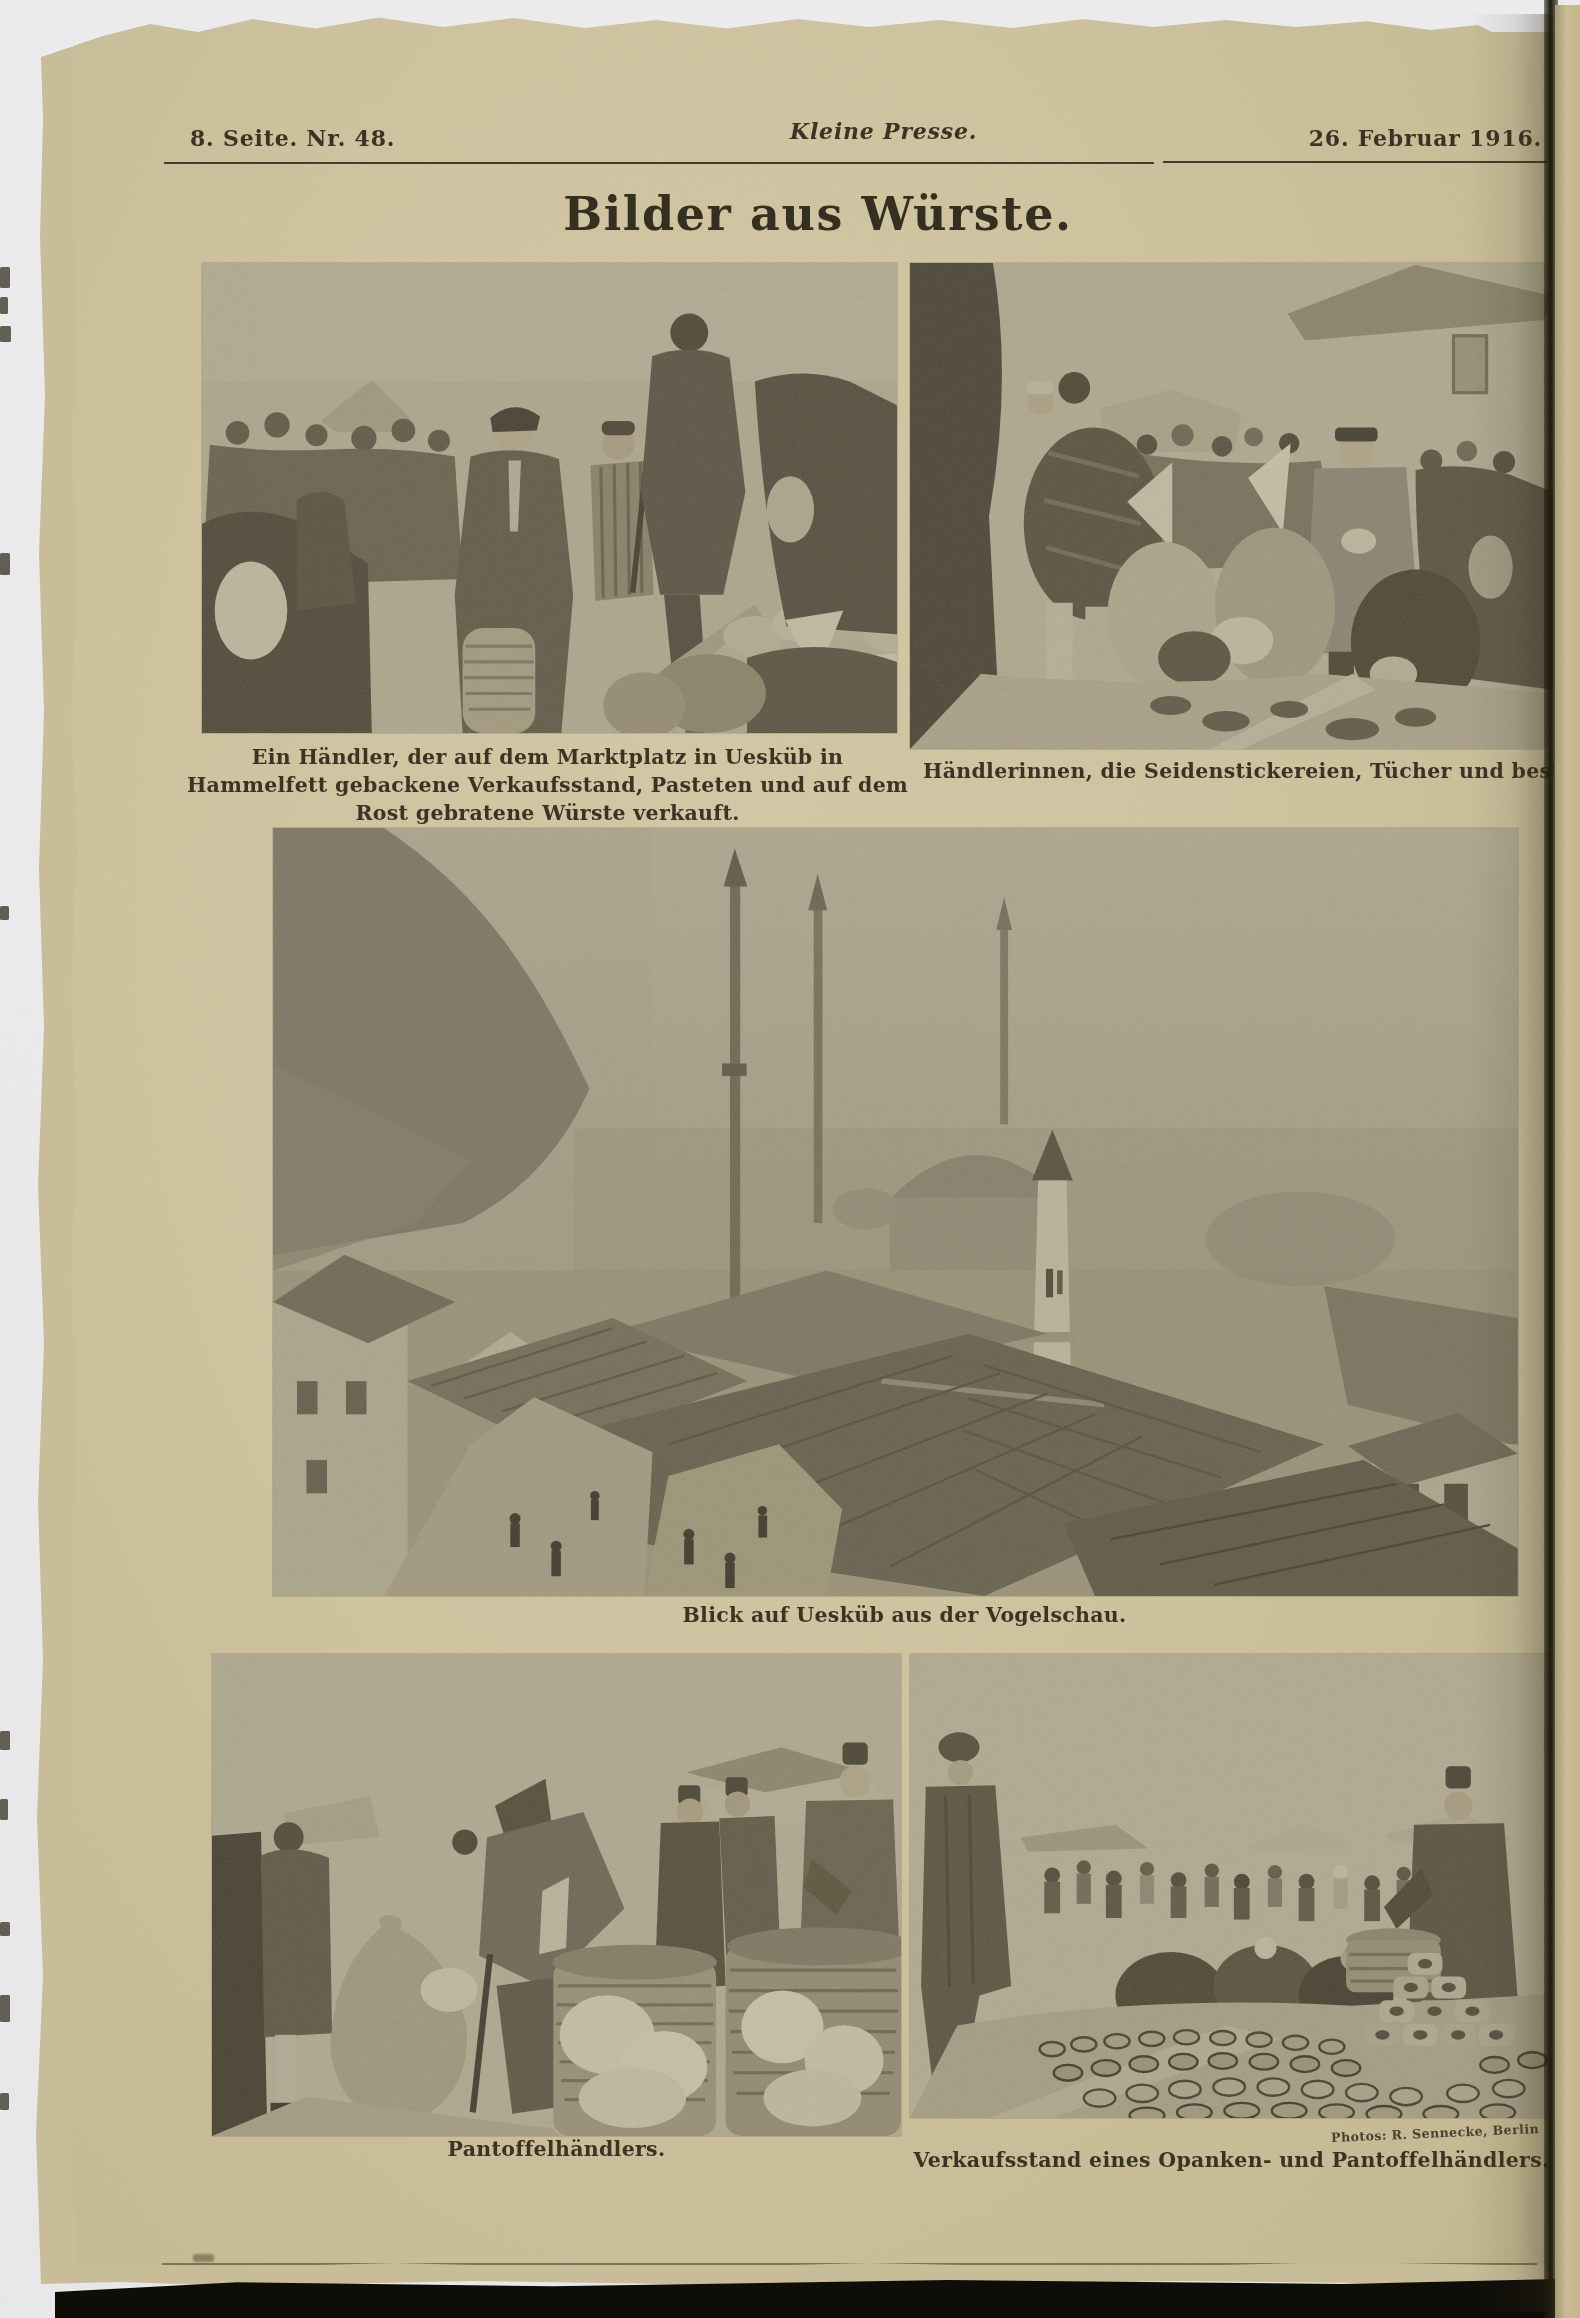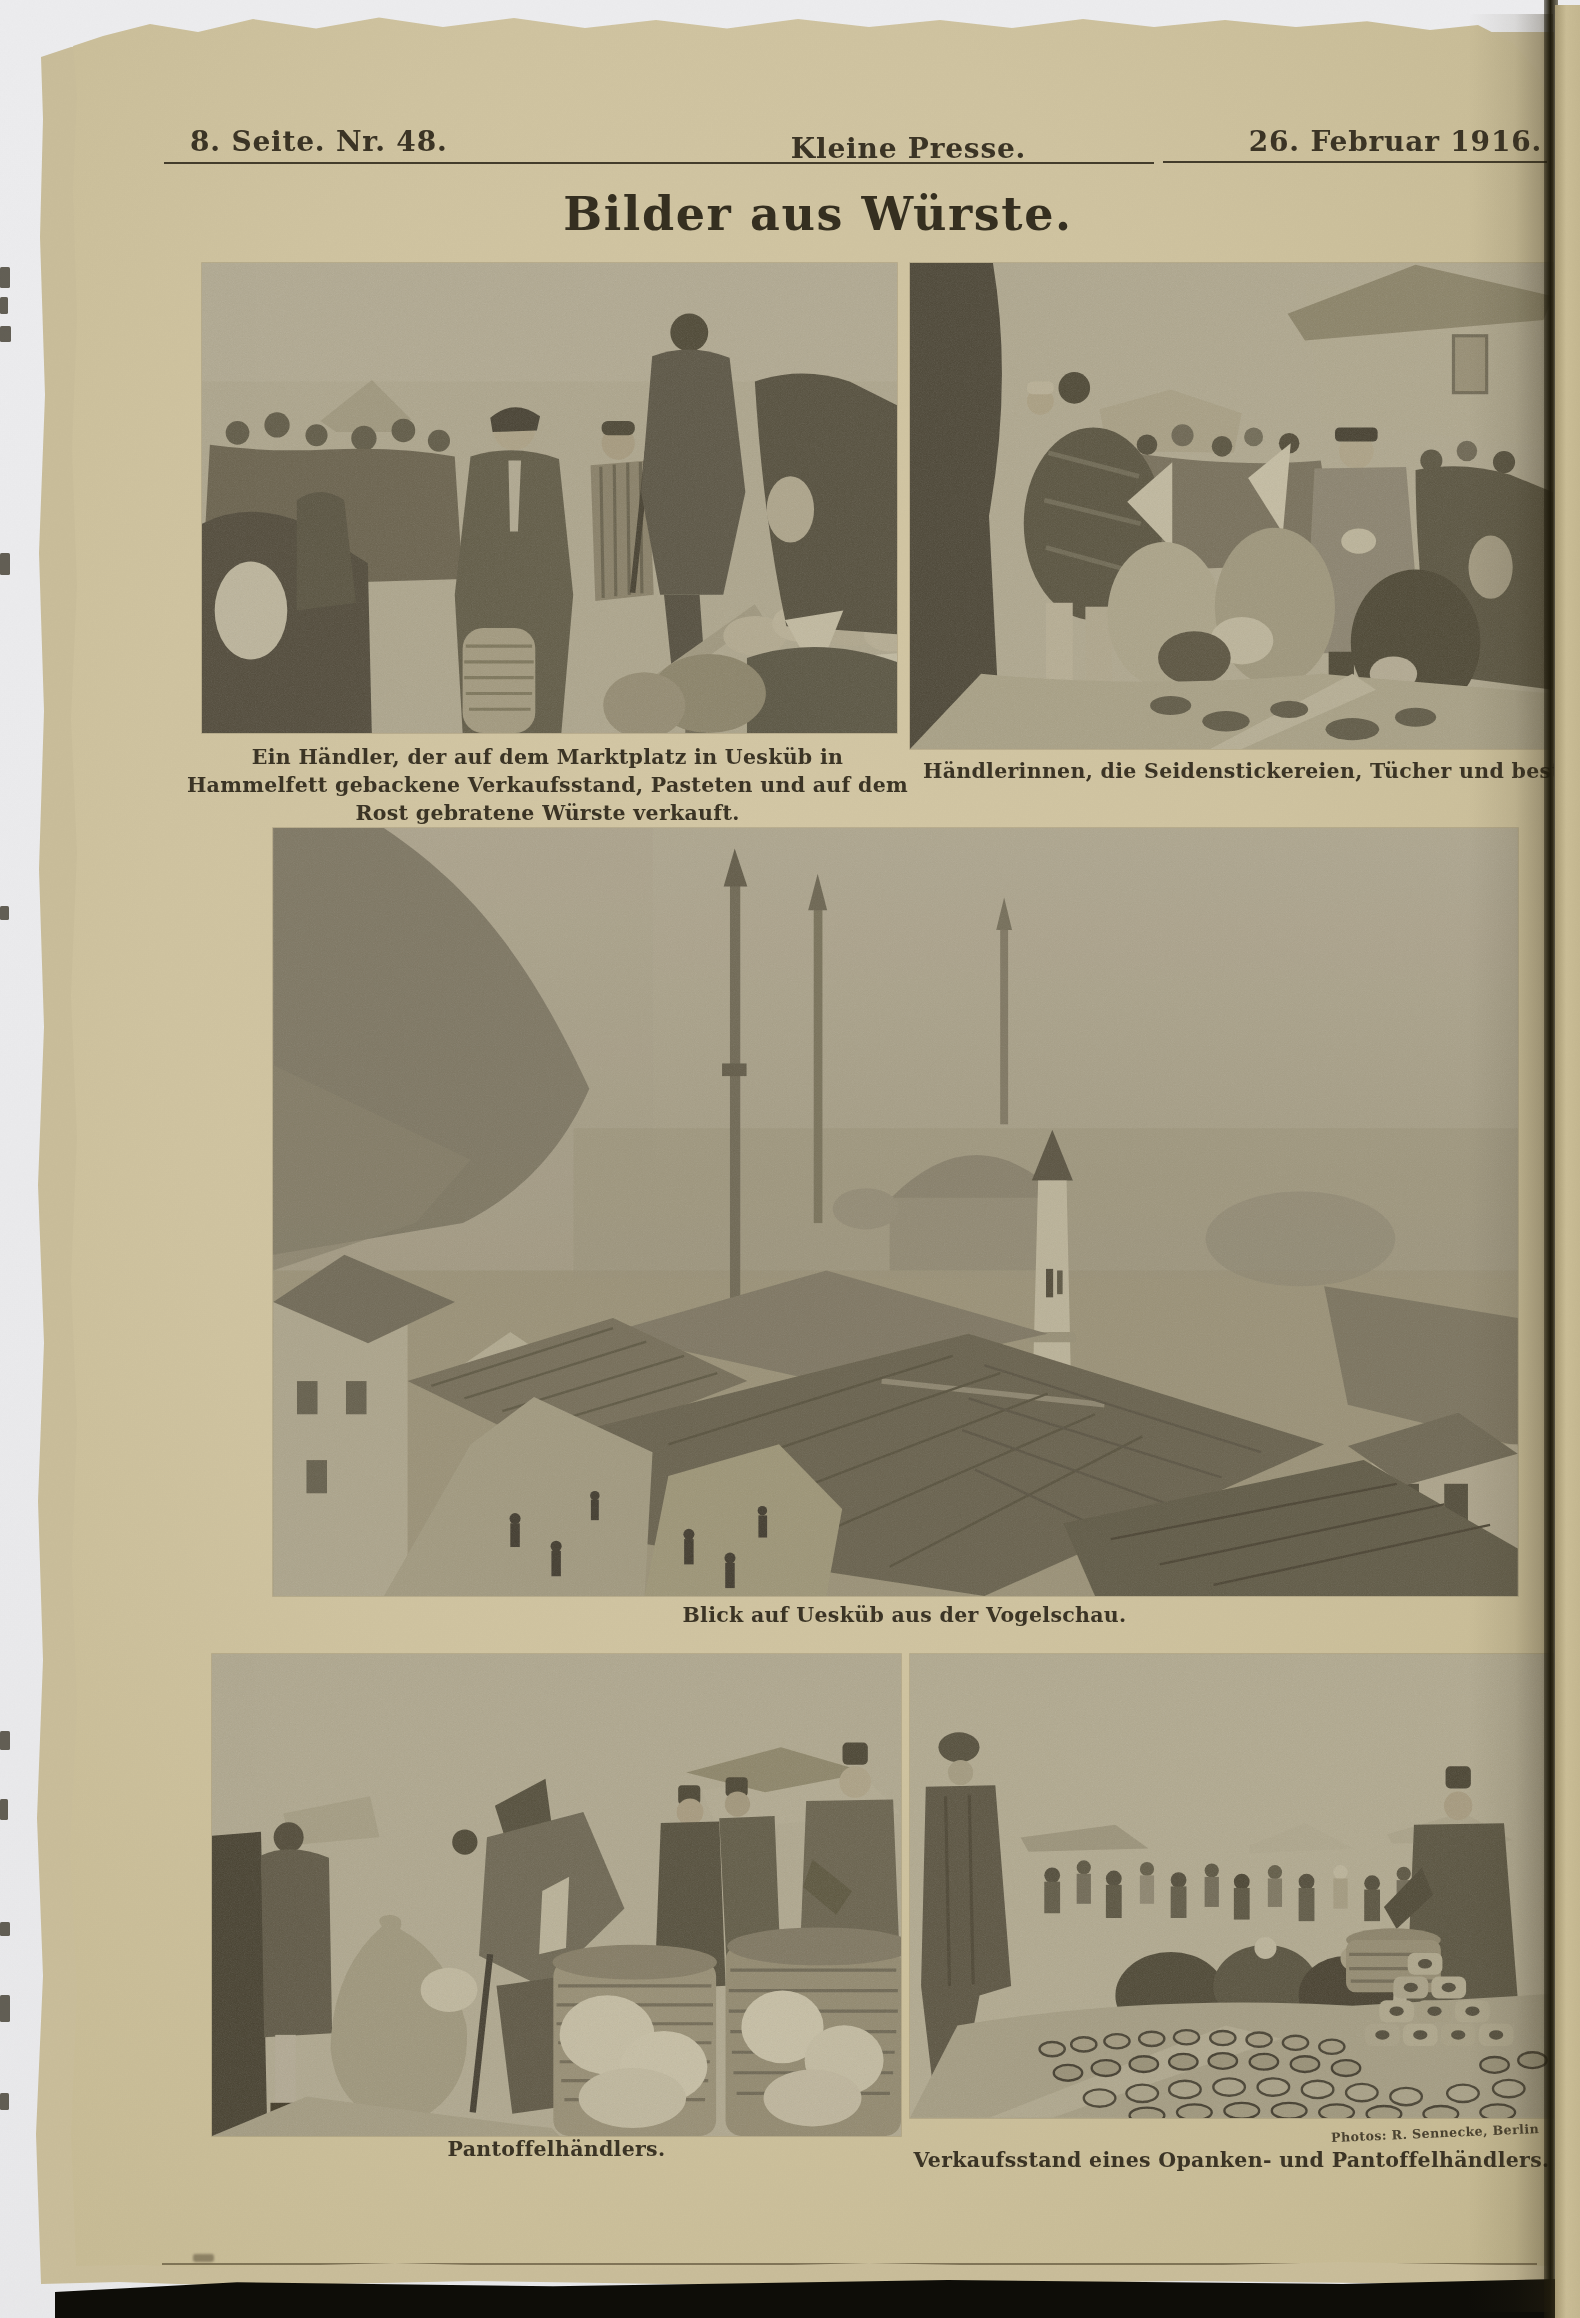--- a/index.html
+++ b/index.html
@@ -16,21 +16,21 @@
   
   .page{position:absolute;left:0;top:0;width:1581px;height:2319px;
     background:radial-gradient(ellipse at 45% 38%,#d3c7a5 0%,#cfc3a0 45%,#c7bb95 85%,#c0b48c 100%);
     clip-path:polygon(76px 2266px,71px 2134px,77px 1991px,70px 1849px,77px 1707px,72px 1565px,77px 1422px,
       71px 1280px,77px 1138px,71px 996px,77px 853px,71px 719px,77px 585px,72px 450px,77px 316px,73px 190px,
       77px 95px,73px 46px,103px 36px,150px 24px,198px 32px,253px 19px,316px 28.4px,379px 17.4px,443px 27px,
       514px 18px,585px 28px,656px 20px,727px 28.4px,798px 19px,869px 27px,940px 20px,1012px 28px,1083px 19px,
       1154px 27px,1225px 20px,1296px 27px,1367px 21.3px,1430px 30px,1478px 25px,1513px 43px,1537px 71px,
       1550px 103px,1554px 142px,1554px 2266px,1343px 2262px,1106px 2268px,869px 2263px,632px 2269px,
       395px 2263px,205px 2268px,142px 2265px);}
-  .hdr-text{position:absolute;font-weight:700;font-size:28px;color:#3b3425;letter-spacing:0.8px;white-space:nowrap;}
+  .hdr-text{position:absolute;font-weight:700;font-size:22px;color:#3b3425;letter-spacing:0.8px;white-space:nowrap;}
   .rule-seg{position:absolute;height:2.4px;background:#433c2b;}
   .page-title{position:absolute;left:75px;top:187px;width:1486px;text-align:center;font-weight:700;
     font-size:46px;color:#352f20;letter-spacing:1.6px;margin:0;}
   .photo{position:absolute;overflow:hidden;background:#a9a189;box-shadow:0 0 0 0.8px rgba(90,82,60,.25);}
   .photo svg{display:block;}
   .caption{position:absolute;font-weight:700;font-size:20.5px;line-height:28px;color:#3b3425;
     text-align:center;letter-spacing:0.3px;}
   .caption.oneline{white-space:nowrap;}
   .credit{position:absolute;left:910px;top:2121px;width:629px;text-align:right;font-weight:700;
     font-size:12.6px;color:#4a4230;transform:rotate(-2.5deg);transform-origin:100% 50%;letter-spacing:0.4px;}
@@ -65,21 +65,21 @@
     <span class="edge-mark" style="top:1922px;width:9.5px;height:14.2px;"></span>
     <span class="edge-mark" style="top:1995px;width:10.3px;height:27px;"></span>
     <span class="edge-mark" style="top:2093px;width:8.7px;height:17.4px;"></span>
   </div>
 
   <div class="under-sheet"></div>
 
   <div class="page">
 
     <div class="hdr-text" style="left:190px;top:125px;">8. Seite.  Nr. 48.</div>
-    <div class="hdr-text" style="left:790px;top:132px;width:237px;text-align:center;">Kleine Presse.</div>
+    <div class="hdr-text" style="left:790px;top:118px;width:237px;font-style:italic;">Kleine Presse.</div>
     <div class="hdr-text" style="left:1226px;top:125px;width:316px;text-align:right;">26. Februar 1916.</div>
     <div class="rule-seg" style="left:164px;top:162px;width:990px;"></div>
     <div class="rule-seg" style="left:1163px;top:161px;width:384px;"></div>
 
     <h1 class="page-title">Bilder aus Würste.</h1>
 
     <figure class="photo" style="left:202px;top:263px;width:695px;height:470px;margin:0;">
       <svg width="695" height="470" viewBox="0 0 880 595">
         <defs>
           <filter id="n1" x="-5%" y="-5%" width="110%" height="110%">

